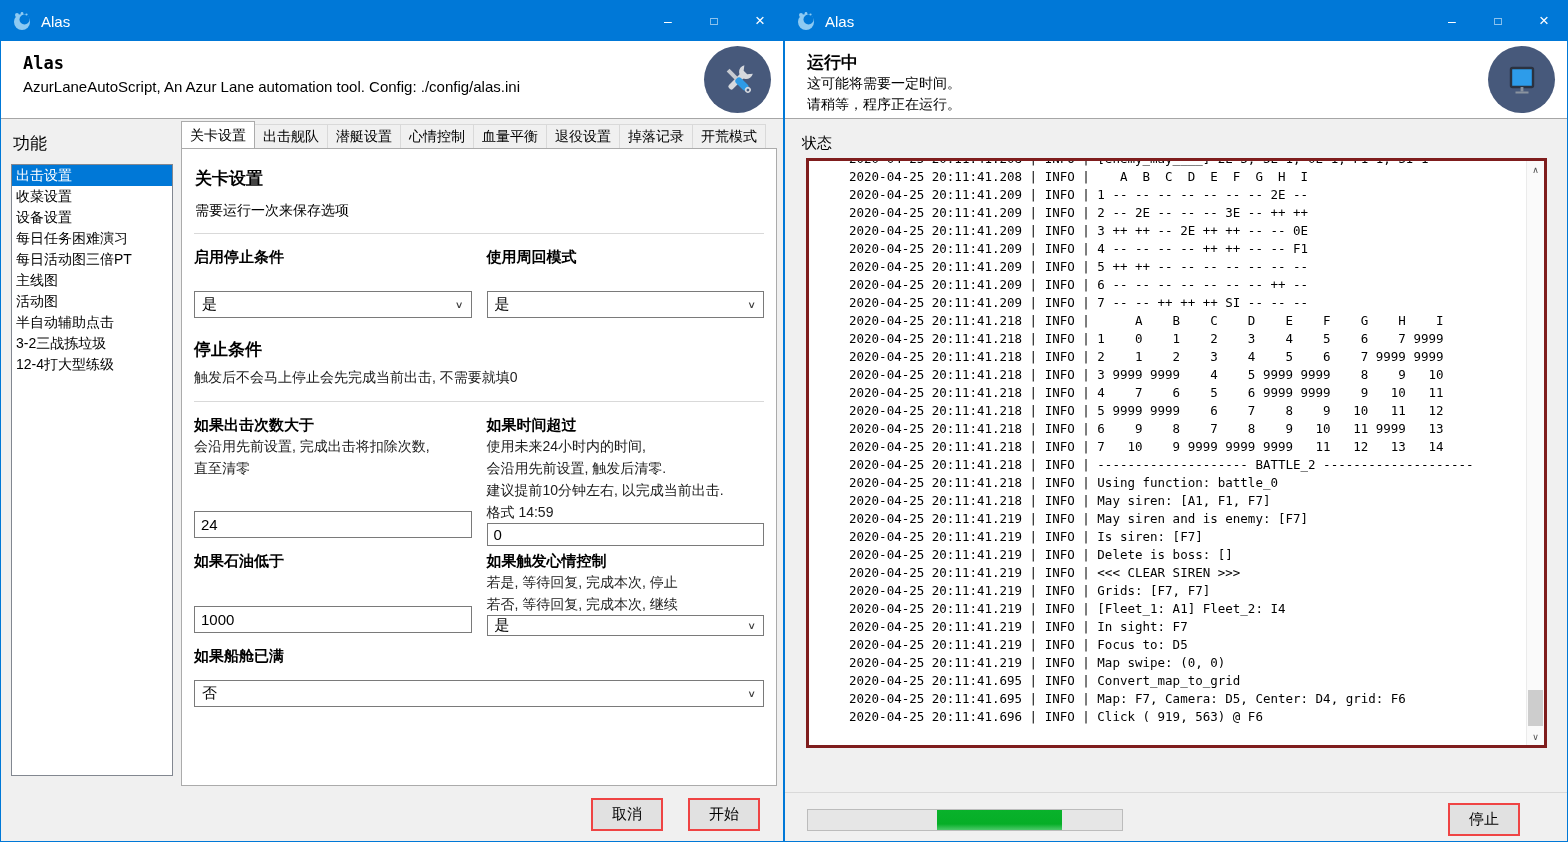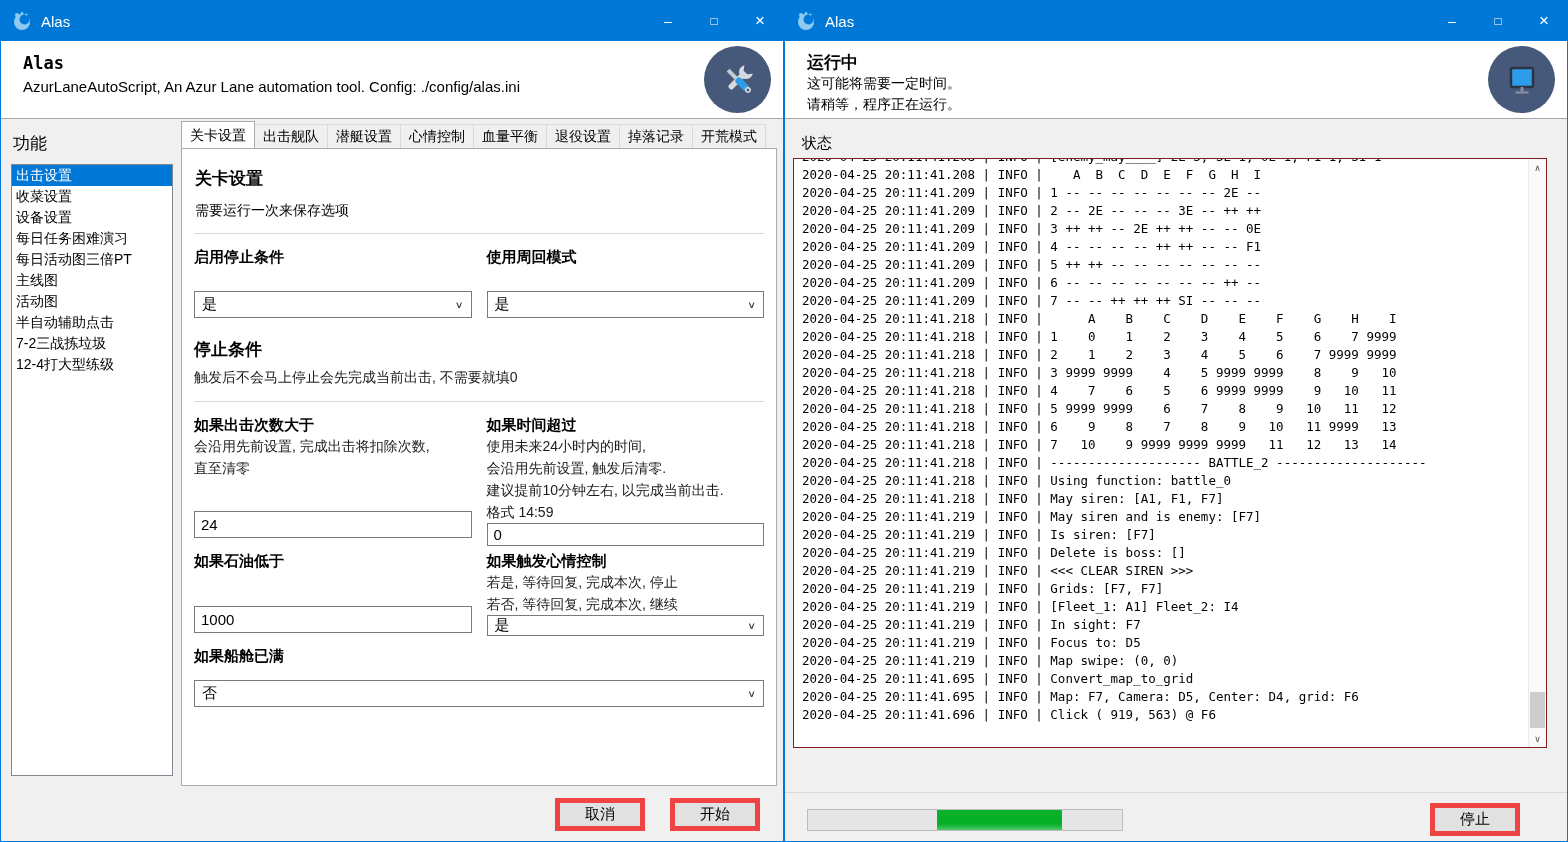--- a/index.html
+++ b/index.html
@@ -50,27 +50,27 @@
            padding:2px 6px;font-family:"Liberation Sans",sans-serif;background:#fff;}
   .combobox{box-sizing:border-box;width:100%;height:27px;border:1px solid #7A7A7A;background:#fff;
             display:flex;align-items:center;padding:0 7px;font-size:15px;}
   .chev{margin-left:auto;font-size:12px;color:#3b3b3b;transform:scaleY(.8);}
   .r1{height:84px;}
   .r2{height:136px;}
   .r3{height:95px;}
   .r4{height:74px;display:flex;flex-direction:column;}
   .lw-footer{height:57px;flex:none;display:flex;align-items:center;justify-content:flex-end;
              gap:25px;padding-right:23px;}
-  .btn{width:90px;height:33px;box-sizing:border-box;background:#E1E1E1;border:5px solid #ef4444;
+  .btn{width:72px;height:33px;box-sizing:border-box;background:#E1E1E1;border:2px solid #ef4444;
        font-size:15px;display:flex;align-items:center;justify-content:center;
        font-family:"Liberation Sans",sans-serif;}
   
   .status-label{font-size:15px;margin:15px 12px 5px 17px;}
-  .logbox{margin:0 20px 0 8px;height:590px;box-sizing:border-box;background:#fff;
-          border:1px solid #7f1d1d;display:flex;overflow:hidden;flex:none;}
+  .logbox{margin:0 20px 0 21px;height:590px;box-sizing:border-box;background:#fff;
+          border:3px solid #7f1d1d;display:flex;overflow:hidden;flex:none;padding-left:32px;}
   .log-content{flex:1;overflow:hidden;padding-left:8px;}
   .log-inner{margin-top:-11px;}
   .log-line{font-family:"DejaVu Sans Mono",monospace;font-size:12.5px;line-height:18px;
             white-space:pre;color:#000;}
   .scrollbar{width:17px;flex:none;background:#FAFAFA;border-left:1px solid #EBEBEB;position:relative;}
   .sb-arrow{height:17px;display:flex;align-items:center;justify-content:center;
             font-size:9px;color:#505050;}
   .sb-arrow.down{position:absolute;bottom:0;left:0;right:0;}
   .sb-thumb{position:absolute;left:1px;width:15px;bottom:19px;height:36px;background:#CDCDCD;}
   .rw-footer{height:53px;flex:none;border-top:1px solid #D9D9D9;margin-top:44px;
@@ -125,21 +125,21 @@
       <div class="sidebar-title">功能</div>
       <div class="listbox">
           <div class="list-item selected">出击设置</div>
           <div class="list-item">收菜设置</div>
           <div class="list-item">设备设置</div>
           <div class="list-item">每日任务困难演习</div>
           <div class="list-item">每日活动图三倍PT</div>
           <div class="list-item">主线图</div>
           <div class="list-item">活动图</div>
           <div class="list-item">半自动辅助点击</div>
-          <div class="list-item">7-2三战拣垃圾</div>
+          <div class="list-item">3-2三战拣垃圾</div>
           <div class="list-item">12-4打大型练级</div>
         </div>
     </div>
     <div class="main">
       <div class="tabbar">
           <div class="tab active">关卡设置</div>
           <div class="tab">出击舰队</div>
           <div class="tab">潜艇设置</div>
           <div class="tab">心情控制</div>
           <div class="tab">血量平衡</div>

